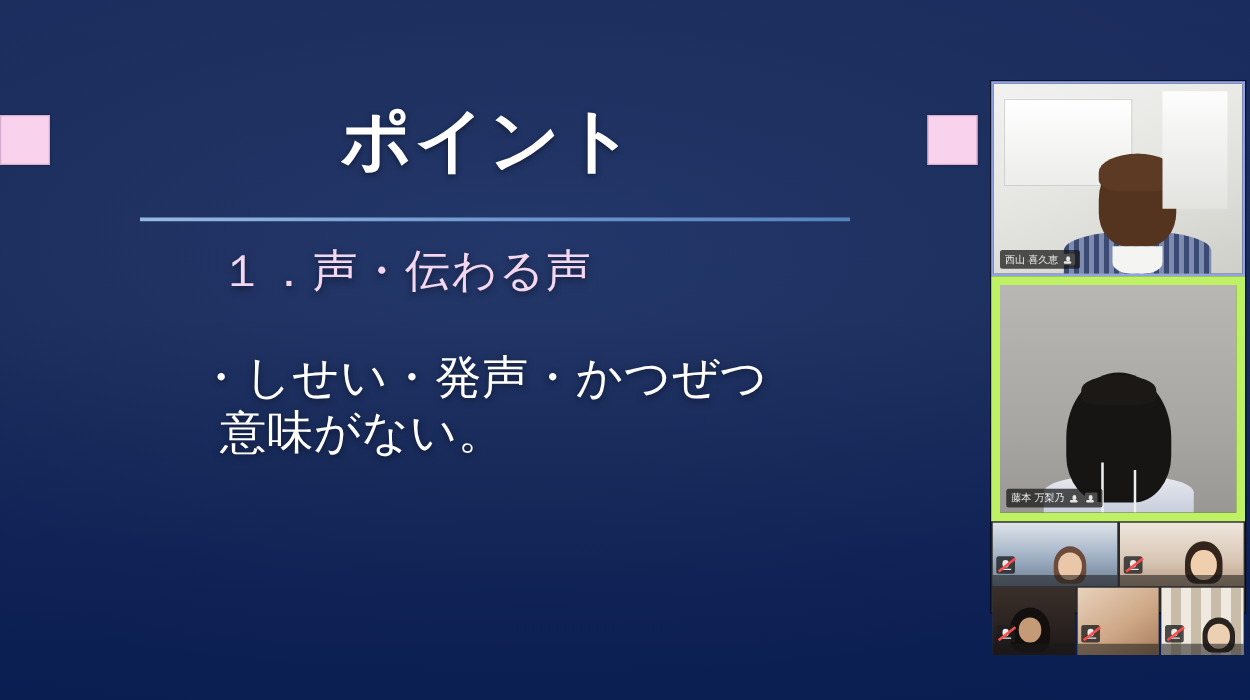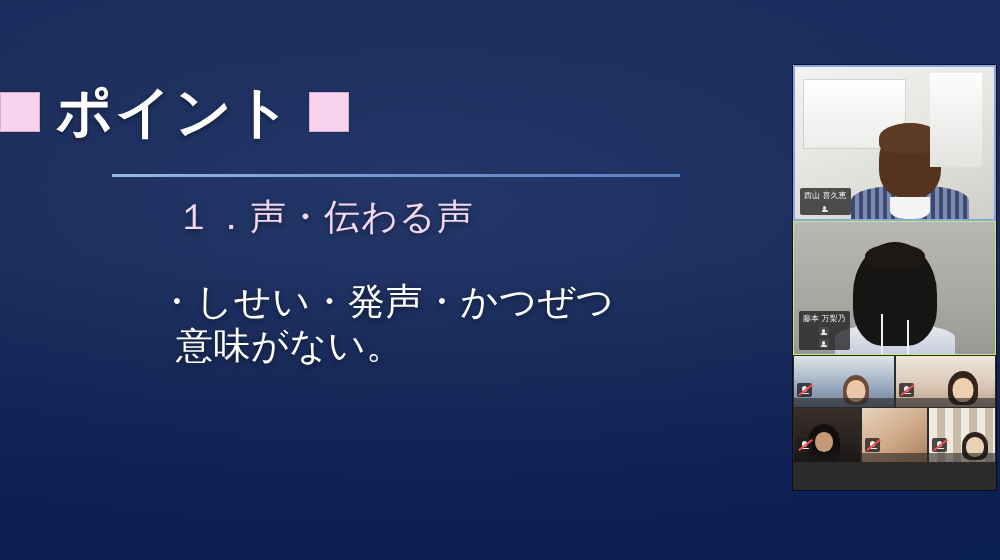--- a/index.html
+++ b/index.html
@@ -16,21 +16,21 @@
   }
   #slide:after{
     content:"";position:absolute;inset:0;
     background:linear-gradient(180deg, rgba(30,48,96,.55) 0%, rgba(10,33,89,0) 45%, rgba(6,26,76,.55) 100%);
     pointer-events:none;
   }
 
   
   #title-row{
     position:absolute;left:0;right:218px;top:84px;
-    display:flex;align-items:center;justify-content:flex-start;gap:16px;
+    display:flex;align-items:center;justify-content:space-between;gap:33px;
     z-index:3;
   }
   .pink-sq{
     width:38px;height:38px;background:#f9d2ee;
     border:1px solid #d7aed0;
     box-shadow:0 0 2px rgba(0,0,0,.35);
     flex:none;
   }
   #title-text{
     color:#ffffff;font-size:56px;font-weight:700;letter-spacing:2px;
@@ -64,21 +64,21 @@
   #line-b2{ margin-left:18px; margin-top:42px; letter-spacing:.5px;}
 
   
   #video-panel{
     position:absolute;left:793px;top:65px;width:203px;height:425px;
     background:#2b2b2b;z-index:5;
     box-shadow:0 0 0 1px rgba(0,0,0,.6);
   }
   .tile{position:relative;overflow:hidden;background:#3a3a3a;}
   #tile-1{height:156px;border:2px solid #8fa3e8;box-sizing:border-box;}
-  #tile-2{height:134px;border:1px solid #bef264;box-sizing:border-box;}
+  #tile-2{height:196px;border:7px solid #bef264;box-sizing:border-box;}
   #row-mid{display:flex;height:52px;gap:2px;padding:1px 1px 0 1px;box-sizing:border-box;}
   #row-bot{display:flex;height:56px;gap:2px;padding:1px;box-sizing:border-box;}
   #row-mid .tile{flex:1;}
   #row-bot .tile{flex:1;}
 
   
   .scene{position:absolute;inset:0;}
   .sc-room{background:linear-gradient(160deg,#f2f2f0 0%,#e7e7e4 42%,#dcdcd8 70%,#cfcfc9 100%);}
   .sc-room:before{
     content:"";position:absolute;left:4%;top:8%;width:52%;height:46%;
@@ -133,21 +133,20 @@
   .sm-head{width:19px;height:22px;bottom:5px;background:#e9c7a8;position:absolute;left:50%;transform:translateX(-50%);border-radius:48%;}
 
   
   .nameplate{
     position:absolute;left:5px;bottom:4px;
     background:rgba(20,20,20,.72);
     color:#efefef;font-size:8px;line-height:11px;
     padding:2px 4px;border-radius:2px;
     display:flex;align-items:center;gap:3px;white-space:nowrap;
     font-family:"DejaVu Sans",sans-serif;
-    flex-direction:column;
   }
   .np-icon{
     width:10px;height:9px;background:#4a4a4a;border-radius:1px;
     display:inline-block;position:relative;flex:none;
   }
   .np-icon:before{
     content:"";position:absolute;left:3px;top:1.5px;width:3px;height:4px;
     background:#e6e6e6;border-radius:1.5px;
   }
   .np-icon:after{

